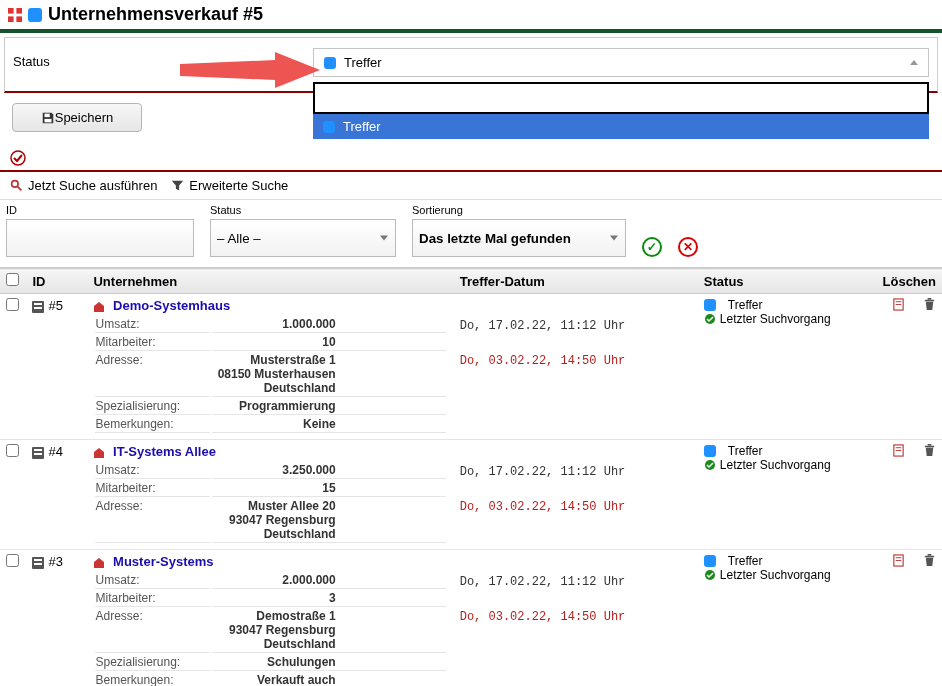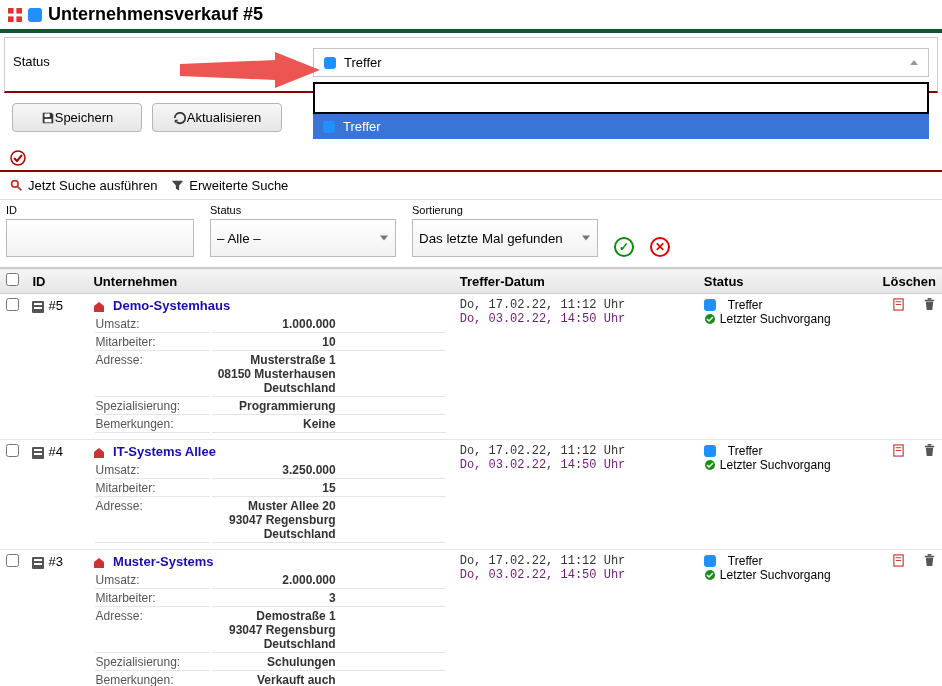--- a/index.html
+++ b/index.html
@@ -134,21 +134,21 @@
       border-bottom: 1px solid #ccc;
     }
     .filter-col { display: flex; flex-direction: column; gap: 3px; }
     .filter-col label { font-size: 11px; }
     .filter-input {
       border: 1px solid #bbb; padding: 18px 6px; height: 28px;
       background: linear-gradient(#fff,#f2f2f2);
     }
     #f-id { width: 188px; }
     #f-status { width: 186px; }
-    #f-sort { width: 186px; }
+    #f-sort { width: 214px; font-weight: bold; }
     .sel-wrap { position: relative; display: inline-block; }
     .sel-wrap .tri2 {
       position: absolute; right: 8px; top: 50%; transform: translateY(-50%);
       width: 0; height: 0;
       border-left: 4px solid transparent;
       border-right: 4px solid transparent;
       border-top: 5px solid #777;
     }
     .circ-btn {
       width: 20px; height: 20px; border: 2px solid; border-radius: 50%;
@@ -171,22 +171,22 @@
       padding: 4px 6px;
       border-bottom: 1px solid #e5e5e5;
     }
     .col-chk { width: 26px; }
     .col-id { width: 60px; }
     .col-company { width: 360px; }
     .col-date { width: 240px; }
     .col-status { width: 160px; }
     .col-del { width: 80px; text-align: right; }
 
-    .mono { font-family: "Courier New", monospace; font-size: 12px; color: #333; }
-    .mono.gray { color: #701a75; }
+    .mono { font-family: "Courier New", monospace; font-size: 12px; color: #333; margin-top: 21px; }
+    .mono.gray { color: #b91c1c; }
     .company-name { color: #1a0dab; font-weight: bold; cursor: pointer; }
     .co-tag { width: 12px; height: 12px; margin-right: 4px; vertical-align: middle; }
     .id-tag { width: 12px; height: 12px; margin-right: 4px; vertical-align: middle; display: inline-block; }
 
     .kv-table { font-size: 12px; width: 100%; margin-top: 2px; }
     .kv-table td { padding: 0 4px 1px 0; vertical-align: top; }
     .kv-table td.k { color: #555; width: 115px; }
     .kv-table td.v { color: #333; font-weight: bold; text-align: right; padding-right: 110px;}
 
     .status-line { display: flex; align-items: center; gap: 4px; font-size: 12px; }
@@ -248,27 +248,20 @@
 </div>
 
 <div class="toolbar">
   <button class="btn">
     <svg class="ic" viewBox="0 0 16 16">
         <path fill="#333" d="M2 2h10l2 2v10H2z"></path>
         <rect x="4" y="3" width="6" height="4" fill="#fff"></rect>
         <rect x="4" y="9" width="8" height="4" fill="#fff"></rect>
       </svg>
     <span>Speichern</span>
-  </button>
-  <button class="btn">
-    <svg class="ic" viewBox="0 0 16 16">
-        <path fill="none" stroke="#333" stroke-width="2" d="M2 8a6 6 0 1 1 2 4.5"></path>
-        <path fill="#333" d="M2 14v-4h4z"></path>
-      </svg>
-    <span>Aktualisieren</span>
   </button>
 </div>
 
 <div class="section-header">
   <svg class="check-icon" viewBox="0 0 16 16">
       <circle cx="8" cy="8" r="7" fill="none" stroke="#a00" stroke-width="1.5"></circle>
       <path d="M4 8l3 3 5-6" fill="none" stroke="#a00" stroke-width="2"></path>
     </svg>
 </div>
 

